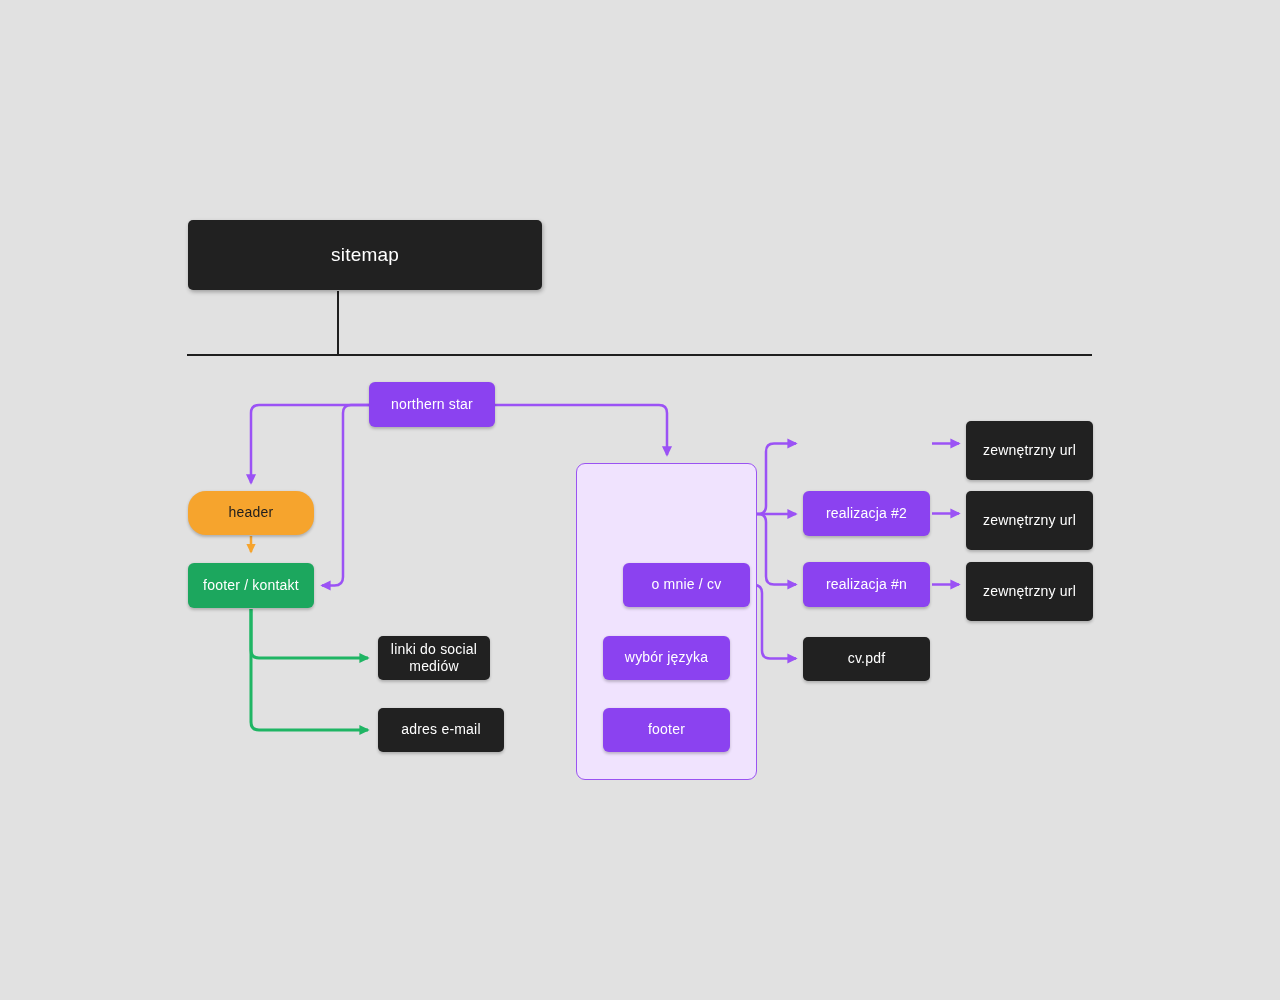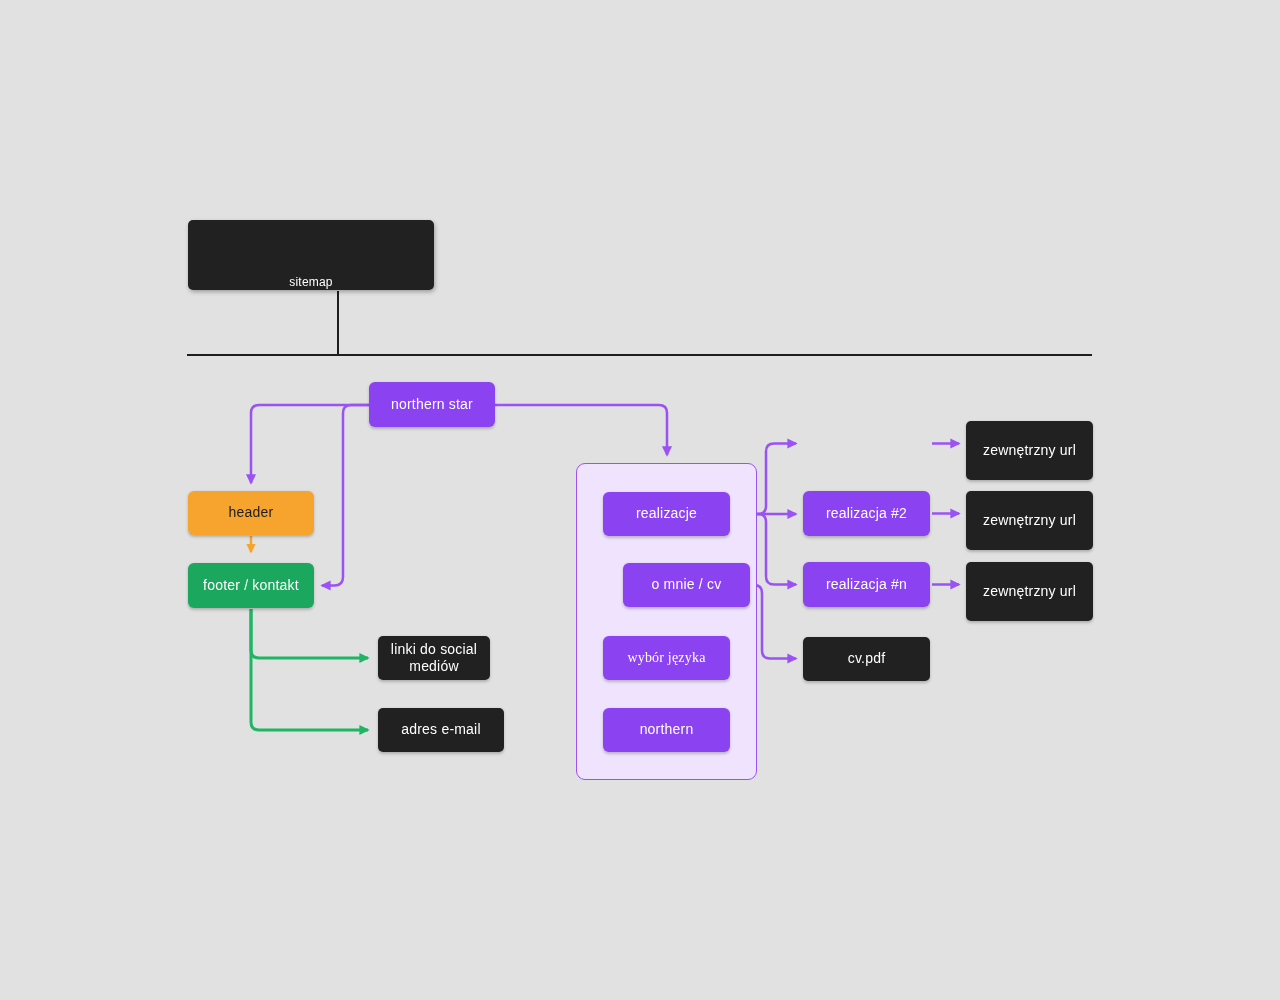--- a/index.html
+++ b/index.html
@@ -21,32 +21,32 @@
   .head-g{fill:var(--green-wire);}
   .head-o{fill:var(--orange-node);}
   .node{position:absolute;display:flex;align-items:center;justify-content:center;
         text-align:center;font-size:14px;line-height:1.25;border-radius:6px;
         color:var(--text-light);box-shadow:0 1.5px 3px rgba(0,0,0,0.22);
         letter-spacing:.2px;}
   .node.dark{background:var(--dark-node);border-radius:5px;}
   .node.purple{background:var(--purple-node);}
   .node.orange{background:var(--orange-node);color:var(--text-dark);}
   .node.green{background:var(--green-node);}
-  .root-node{left:188px;top:220px;width:246px;height:70px;font-size:12px;border-radius:4px;
-             box-shadow:1px 2px 4px rgba(0,0,0,0.3);align-items:flex-end;}
+  .root-node{left:188px;top:220px;width:354px;height:70px;font-size:19px;border-radius:4px;
+             box-shadow:1px 2px 4px rgba(0,0,0,0.3);}
   .ns-node{left:369px;top:382px;width:126px;height:45px;}
-  .header-node{left:188px;top:491px;width:126px;height:44px;}
+  .header-node{left:188px;top:491px;width:126px;height:44px;border-radius:18px;}
   .footer-node{left:188px;top:563px;width:126px;height:45px;}
   .social-node{left:378px;top:636px;width:112px;height:44px;}
   .email-node{left:378px;top:708px;width:126px;height:44px;}
   .group{position:absolute;left:576px;top:463px;width:181px;height:317px;
          background:var(--purple-group-fill);border:1.5px solid var(--purple-group-border);
          border-radius:9px;box-sizing:border-box;}
   .menu-item{left:26px;width:127px;height:44px;}
-  .mi-0{top:28px;} .mi-1{top:99px;margin-left:20px;} .mi-2{top:172px;font-family:Liberation Serif, serif;} .mi-3{top:244px;}
+  .mi-0{top:28px;} .mi-1{top:99px;margin-left:20px;} .mi-2{top:172px;} .mi-3{top:244px;}
   .rz{left:803px;width:127px;height:45px;}
   .rz-0{top:421px;} .rz-1{top:491px;} .rz-2{top:562px;}
   .url{left:966px;width:127px;height:59px;}
   .cv-node{left:803px;top:637px;width:127px;height:44px;}
 </style>
 </head>
 <body>
 
 <div class="canvas">
 
@@ -104,31 +104,28 @@
 
   <div class="node dark social-node">
     <span>linki do social mediów</span>
   </div>
 
   <div class="node dark email-node">
     <span>adres e-mail</span>
   </div>
 
   <div class="group">
-    <div class="node purple menu-item mi-0">
-      <span>realizacje</span>
-    </div>
     <div class="node purple menu-item mi-1">
       <span>o mnie / cv</span>
     </div>
     <div class="node purple menu-item mi-2">
       <span>wybór języka</span>
     </div>
     <div class="node purple menu-item mi-3">
-      <span>northern</span>
+      <span>footer</span>
     </div>
   </div>
 
   <div class="node purple rz rz-1">
     <span>realizacja #2</span>
   </div>
   <div class="node purple rz rz-2">
     <span>realizacja #n</span>
   </div>
 

